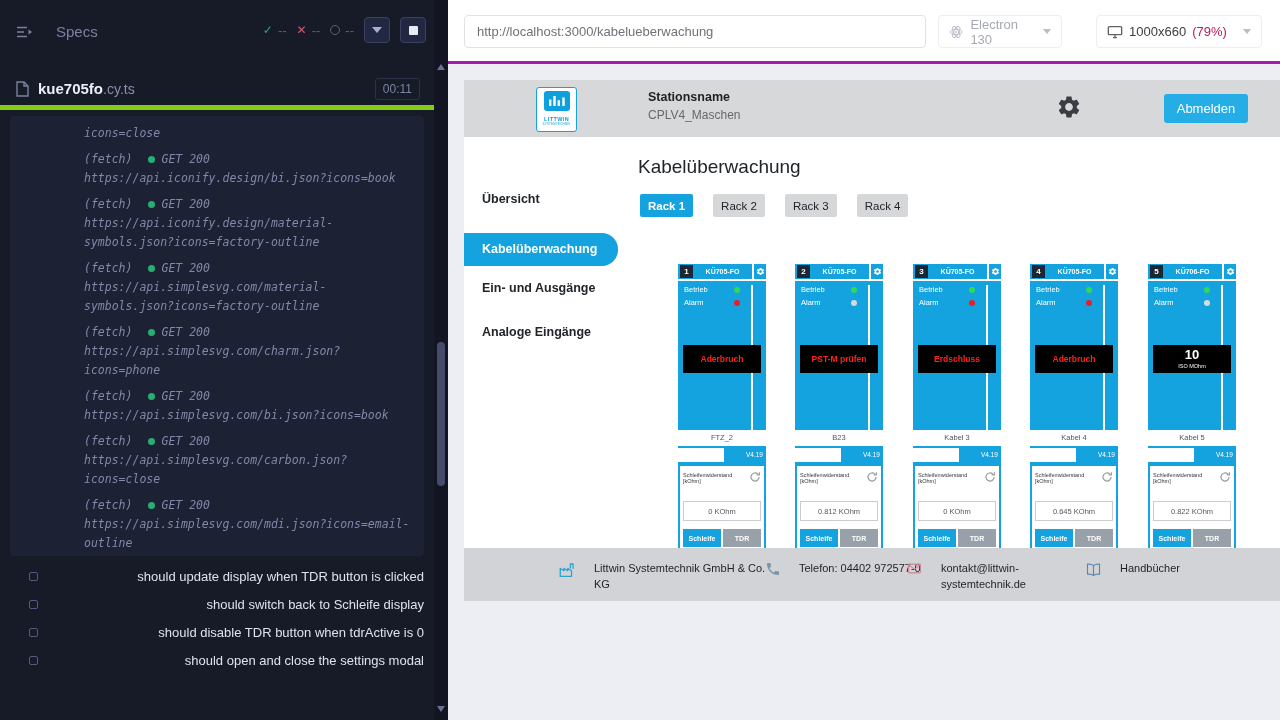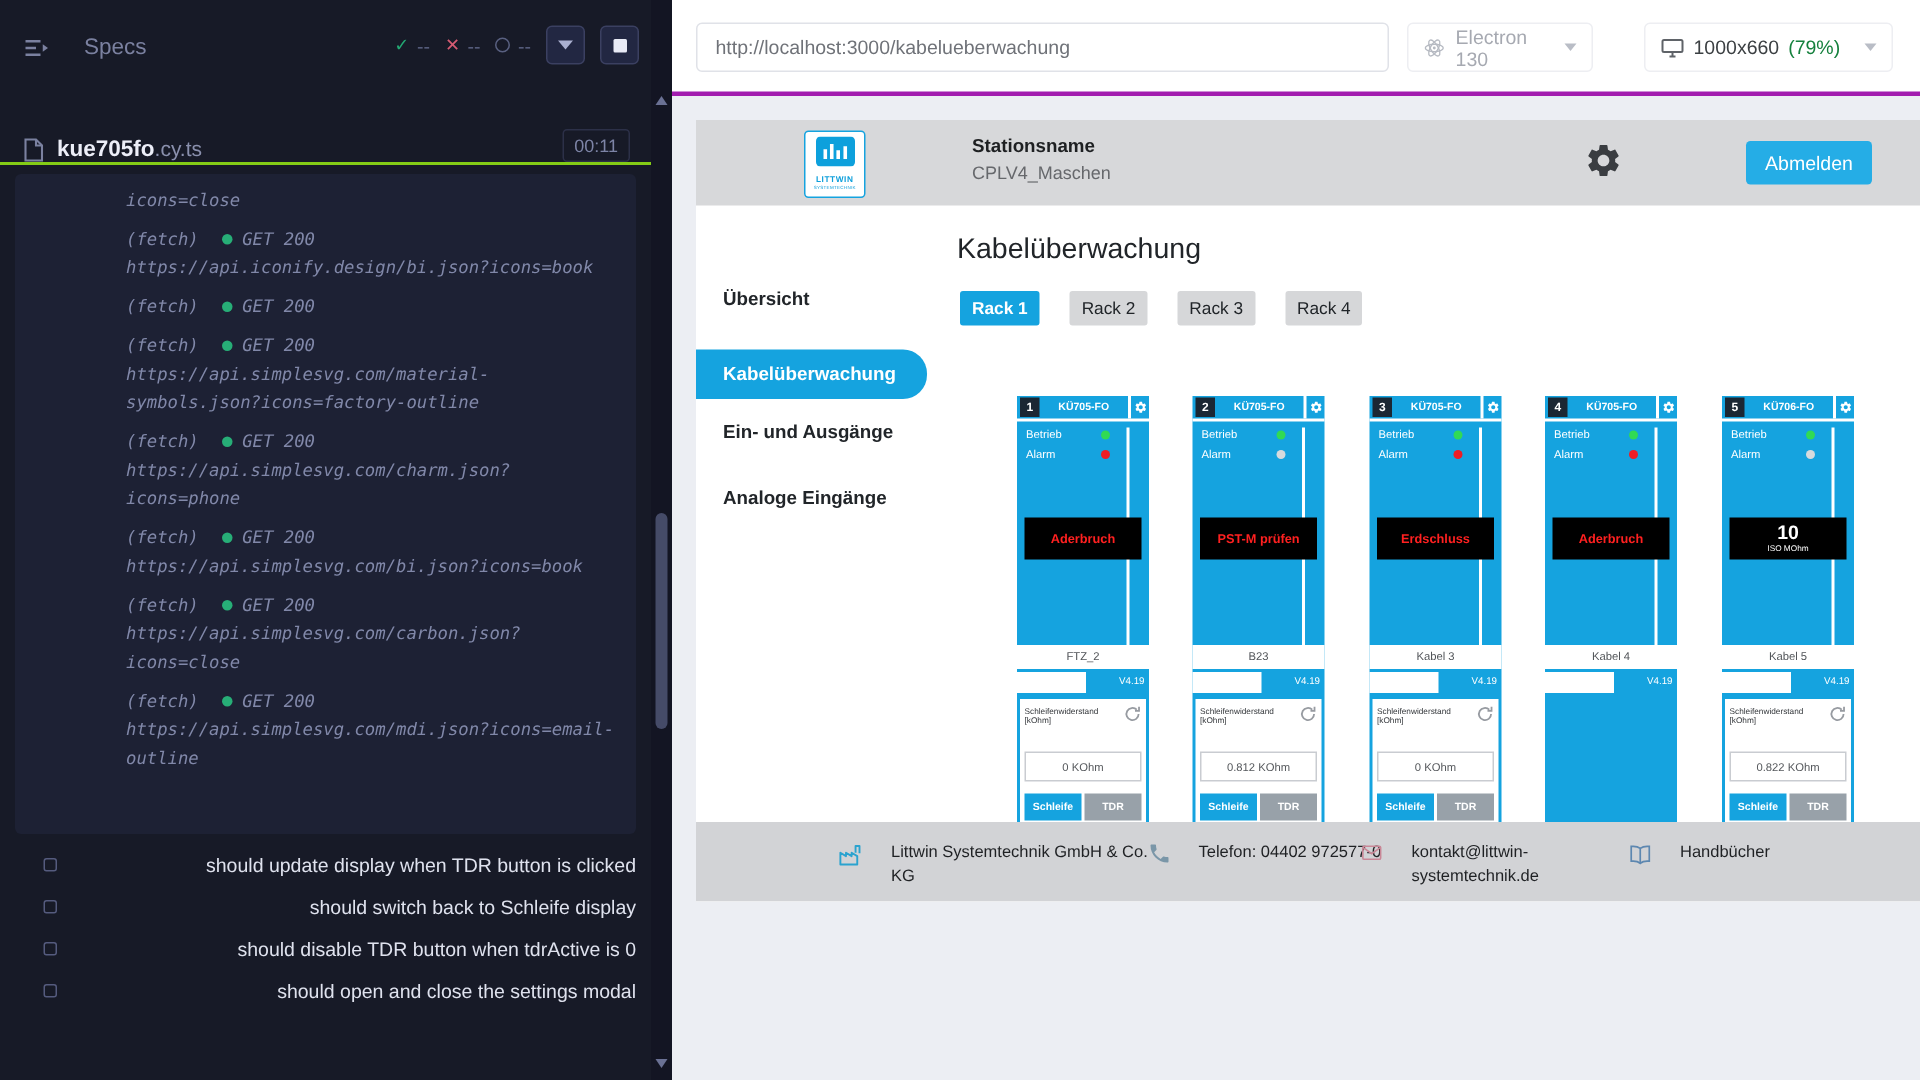--- a/index.html
+++ b/index.html
@@ -11,21 +11,21 @@
   .cy { position:absolute; left:0; top:0; width:434px; height:720px; background:#171a27; }
   .cy-specs { position:absolute; left:16px; top:23px; display:flex; align-items:center; gap:24px; color:#7b81a0; font-size:15px; cursor:pointer; }
   .cy-stats { position:absolute; right:8px; top:17px; display:flex; align-items:center; gap:10px; }
   .stat { display:flex; align-items:center; gap:5px; color:#596080; font-size:13px; }
   .stat .pass { color:#23a873; font-size:12px; }
   .stat .fail { color:#d65b72; font-size:12px; }
   .ring { width:10px; height:10px; border:1.5px solid #596080; border-radius:50%; }
   .cy-btn { width:26px; height:26px; background:#222742; border:1px solid #3b4061; border-radius:4px; display:flex; align-items:center; justify-content:center; cursor:pointer; }
   .chev-down { width:0; height:0; border-left:5px solid transparent; border-right:5px solid transparent; border-top:6px solid #aab0d0; }
   .stop-sq { width:9px; height:9px; background:#e8eaf5; border-radius:1px; }
-  .cy-spec-row { position:absolute; left:0; right:0; top:72px; height:38px; display:flex; align-items:flex-end; padding:0 14px 0 16px; gap:9px; border-bottom:2px solid #84cc16; }
+  .cy-spec-row { position:absolute; left:0; right:0; top:72px; height:38px; display:flex; align-items:center; padding:0 14px 0 16px; gap:9px; border-bottom:5px solid #84cc16; }
   .spec-name { font-size:15px; color:#eceef8; font-weight:bold; }
   .spec-ext { color:#8a90ad; font-weight:normal; font-size:14px; }
   .spec-timer { margin-left:auto; font-size:12px; color:#7d84a6; border:1px solid #2c3048; border-radius:3px; padding:3px 7px; }
   .cy-log { position:absolute; left:10px; right:10px; top:116px; height:440px; background:#1d2134; border-radius:4px; padding:8px 12px 8px 74px; overflow:hidden; }
   .log-url, .log-fetch { font-family:"DejaVu Sans Mono", monospace; font-style:italic; font-size:11.5px; line-height:19px; color:#8188a9; overflow-wrap:anywhere; }
   .log-fetch { margin-top:7px; display:flex; align-items:center; }
   .gdot { flex:none; width:7px; height:7px; border-radius:50%; background:#27ae77; margin:0 6px 0 16px; }
   .cy-tests { position:absolute; left:0; right:0; top:562px; }
   .test-row { display:flex; align-items:center; gap:9px; padding:0 10px 0 29px; height:28px; font-size:13px; color:#dfe2ee; cursor:pointer;justify-content:space-between; }
   .tbox { flex:none; width:9px; height:9px; border:1.5px solid #555b7e; border-radius:2px; }
@@ -34,21 +34,21 @@
   .sb-up { top:64px; border-bottom:6px solid #6a7194; }
   .sb-down { bottom:8px; border-top:6px solid #6a7194; }
   .sb-thumb { position:absolute; left:3px; top:342px; width:8px; height:144px; background:#454b68; border-radius:4px; }
 
   
   .btop { position:absolute; left:448px; top:0; width:832px; height:64px; background:#fff; border-bottom:3px solid #a21caf; }
   .url-input { position:absolute; left:16px; top:15px; width:462px; height:33px; border:1px solid #e0e2e8; border-radius:4px; font-size:13px; color:#6f7278; padding:0 12px; background:#fff; font-family:"Liberation Sans", sans-serif; outline:none; }
   .bsel { position:absolute; top:15px; height:33px; border:1px solid #edeef2; border-radius:4px; display:flex; align-items:center; padding:0 10px; gap:7px; background:#fff; cursor:pointer; }
   .bsel.browser-sel { left:490px; width:124px; color:#a6a9b1; font-size:13px; }
   .bsel.viewport-sel { left:648px; width:166px; font-size:13px; color:#3c4043; gap:6px; }
-  .dim { color:#15803d; }
+  .dim { color:#be185d; }
   .sel-chev { margin-left:auto; width:0; height:0; border-left:4px solid transparent; border-right:4px solid transparent; border-top:5px solid #b9bdc6; }
 
   
   .stage { position:absolute; left:448px; top:64px; width:832px; height:656px; background:#eceef3; }
   .app { position:absolute; left:16px; top:16px; width:940px; height:521px; background:#fff; overflow:hidden; }
   .app-header { position:absolute; top:0; left:0; width:100%; height:57px; background:#d7d8da; }
   .logo { position:absolute; left:72px; top:7px; width:41px; height:45px; background:#fff; border:1px solid #15a3df; border-radius:3px; text-align:center; padding-top:3px; }
   .logo-t1 { font-size:5.5px; font-weight:bold; color:#0d9fdb; letter-spacing:.4px; margin-top:1px; }
   .logo-t2 { font-size:3px; color:#0d9fdb; letter-spacing:.2px; }
   .station { position:absolute; left:184px; top:10px; }
@@ -152,20 +152,21 @@
           <span class="gdot"></span>
           <span>GET 200</span>
         </div>
       <div class="log-url">https://api.iconify.design/bi.json?icons=book</div>
 
       <div class="log-fetch">
           <span>(fetch)</span>
           <span class="gdot"></span>
           <span>GET 200</span>
         </div>
+      <div class="log-url">https://api.iconify.design/material-symbols.json?icons=factory-outline</div>
 
       <div class="log-fetch">
           <span>(fetch)</span>
           <span class="gdot"></span>
           <span>GET 200</span>
         </div>
       <div class="log-url">https://api.simplesvg.com/material-symbols.json?icons=factory-outline</div>
 
       <div class="log-fetch">
           <span>(fetch)</span>
@@ -434,20 +435,34 @@
               <span>Alarm</span>
               <span class="dot r"></span>
             </div>
           <div class="c-status">Aderbruch</div>
         </div>
         <div class="c-name">Kabel 4</div>
         <div class="c-ver">
             <div class="c-verbox"></div>
             <div class="c-verlabel">V4.19</div>
           </div>
+        <div class="c-meas">
+          <div class="m-head">
+              <span class="m-label">Schleifenwiderstand [kOhm]</span>
+              <span class="m-refresh"><svg width="12" height="12" viewBox="0 0 16 16">
+                  <path d="M13.4 8a5.4 5.4 0 1 1-1.6-3.8" fill="none" stroke="#979ba1" stroke-width="1.6"></path>
+                  <path d="M13.8 1.6v3.6h-3.6" fill="none" stroke="#979ba1" stroke-width="1.6"></path>
+                </svg></span>
+            </div>
+          <div class="m-value">0.645 KOhm</div>
+          <div class="m-btns">
+              <div class="mbtn loop">Schleife</div>
+              <div class="mbtn tdr">TDR</div>
+            </div>
+        </div>
       </div>
 
       <div class="card" style="left:684px">
         <div class="c-head">
             <div class="c-num">5</div>
             <div class="c-model">KÜ706-FO</div>
             <div class="c-gear">
               <svg width="9" height="9" viewBox="0 0 24 24">
                 <path fill="#fff" d="M19.14 12.94c.04-.3.06-.61.06-.94 0-.32-.02-.64-.07-.94l2.03-1.58c.18-.14.23-.41.12-.61l-1.92-3.32c-.12-.22-.37-.29-.59-.22l-2.39.96c-.5-.38-1.03-.7-1.62-.94l-.36-2.54c-.04-.24-.24-.41-.48-.41h-3.84c-.24 0-.43.17-.47.41l-.36 2.54c-.59.24-1.13.57-1.62.94l-2.39-.96c-.22-.08-.47 0-.59.22L2.74 8.87c-.12.21-.08.47.12.61l2.03 1.58c-.05.3-.09.63-.09.94s.02.64.07.94l-2.03 1.58c-.18.14-.23.41-.12.61l1.92 3.32c.12.22.37.29.59.22l2.39-.96c.5.38 1.03.7 1.62.94l.36 2.54c.05.24.24.41.48.41h3.84c.24 0 .44-.17.47-.41l.36-2.54c.59-.24 1.13-.56 1.62-.94l2.39.96c.22.08.47 0 .59-.22l1.92-3.32c.12-.22.07-.47-.12-.61l-2.01-1.58zM12 15.6c-1.98 0-3.6-1.62-3.6-3.6s1.62-3.6 3.6-3.6 3.6 1.62 3.6 3.6-1.62 3.6-3.6 3.6z"></path>
               </svg>

